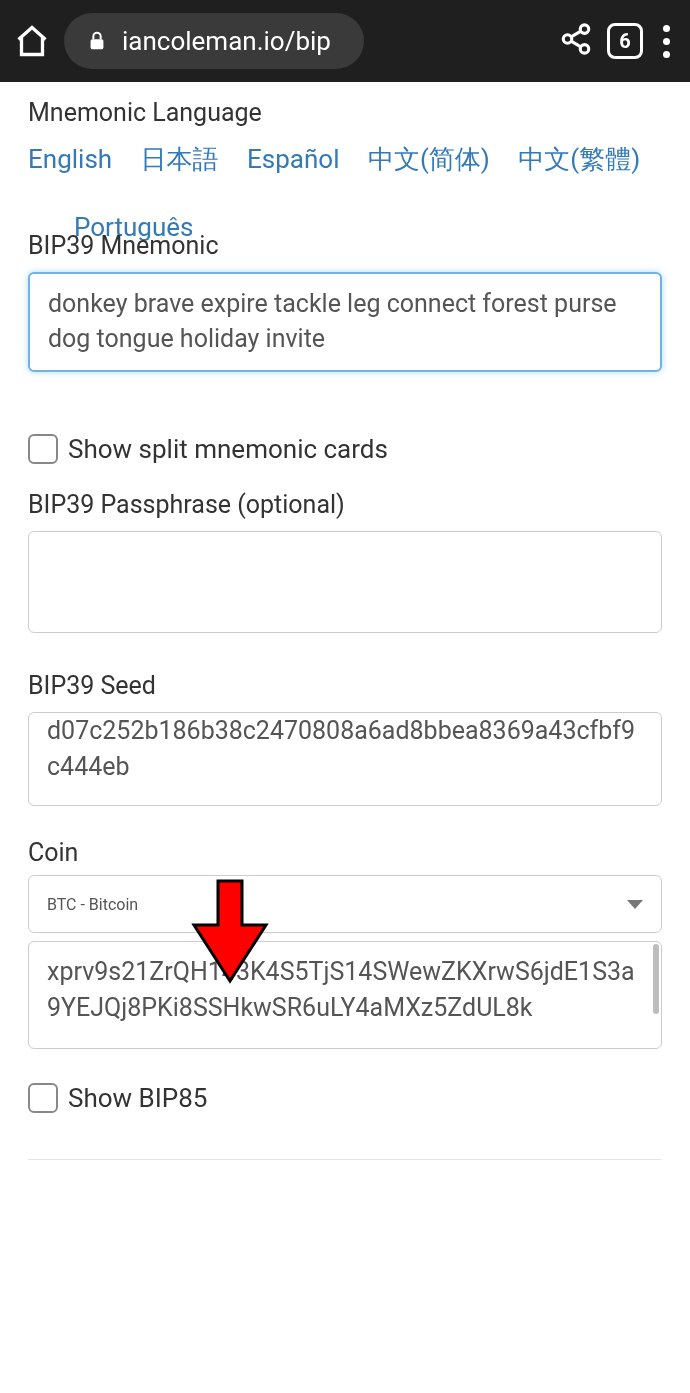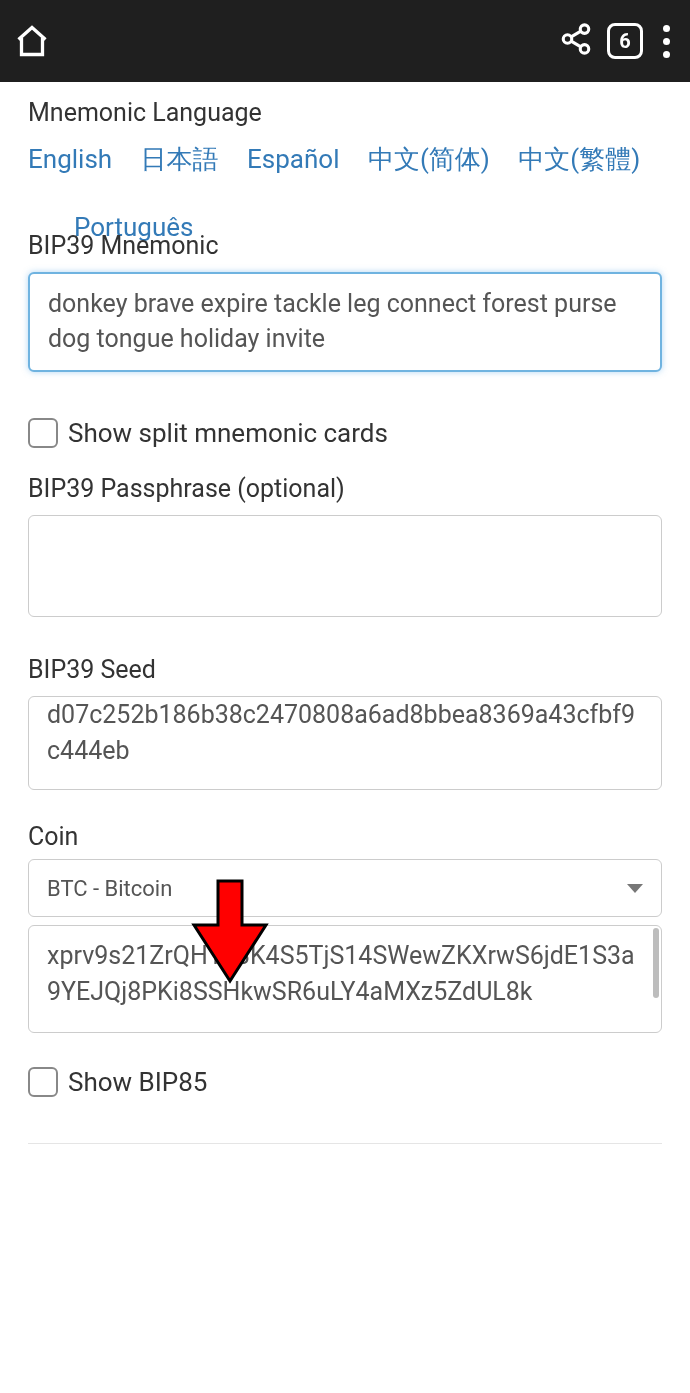--- a/index.html
+++ b/index.html
@@ -151,21 +151,21 @@
     width: 6px;
     height: 70px;
     background: #bdbdbd;
     border-radius: 3px;
   }
 
   .checkbox-row {
     display: flex;
     align-items: center;
     gap: 10px;
-    margin-top: 42px;
+    margin-top: 58px;
     margin-bottom: 26px;
     font-size: 26px;
     color: #333;
   }
   .checkbox-row.tight-top { margin-top: 30px; }
   .checkbox {
     width: 30px;
     height: 30px;
     border: 2px solid #888;
     border-radius: 6px;
@@ -173,21 +173,21 @@
   }
 
   .select {
     display: flex;
     align-items: center;
     justify-content: space-between;
     height: 58px;
     margin-top: 8px;
     cursor: pointer;
   }
-  .select .sel-text { color: #555; font-size: 22px; }
+  .select .sel-text { color: #555; font-size: 16px; }
   .chevron {
     width: 0; height: 0;
     border-left: 8px solid transparent;
     border-right: 8px solid transparent;
     border-top: 9px solid #777;
   }
 
   .coin-label { margin-top: 28px; }
   .rootkey-label { margin-top: 36px; }
 
@@ -207,20 +207,27 @@
 </style>
 </head>
 <body>
 
 <div class="chrome-bar">
   <div class="home-icon">
     <svg width="36" height="36" viewBox="0 0 24 24" fill="none" stroke="#fff" stroke-width="2.2">
       <path d="M3 11 L12 3 L21 11"></path>
       <path d="M5 10 V21 H19 V10"></path>
     </svg>
+  </div>
+  <div class="url-pill">
+    <svg width="22" height="22" viewBox="0 0 24 24" fill="#fff">
+      <rect x="5" y="10" width="14" height="11" rx="2"></rect>
+      <path d="M8 10 V7 a4 4 0 0 1 8 0 V10" fill="none" stroke="#fff" stroke-width="2.2"></path>
+    </svg>
+    <span class="url-text">iancoleman.io/bip</span>
   </div>
   <div class="chrome-spacer"></div>
   <div class="chrome-icon">
     <svg width="34" height="34" viewBox="0 0 24 24" fill="none" stroke="#fff" stroke-width="2.2">
       <circle cx="18" cy="5" r="3"></circle>
       <circle cx="6" cy="12" r="3"></circle>
       <circle cx="18" cy="19" r="3"></circle>
       <line x1="8.6" y1="10.5" x2="15.4" y2="6.5"></line>
       <line x1="8.6" y1="13.5" x2="15.4" y2="17.5"></line>
     </svg>

